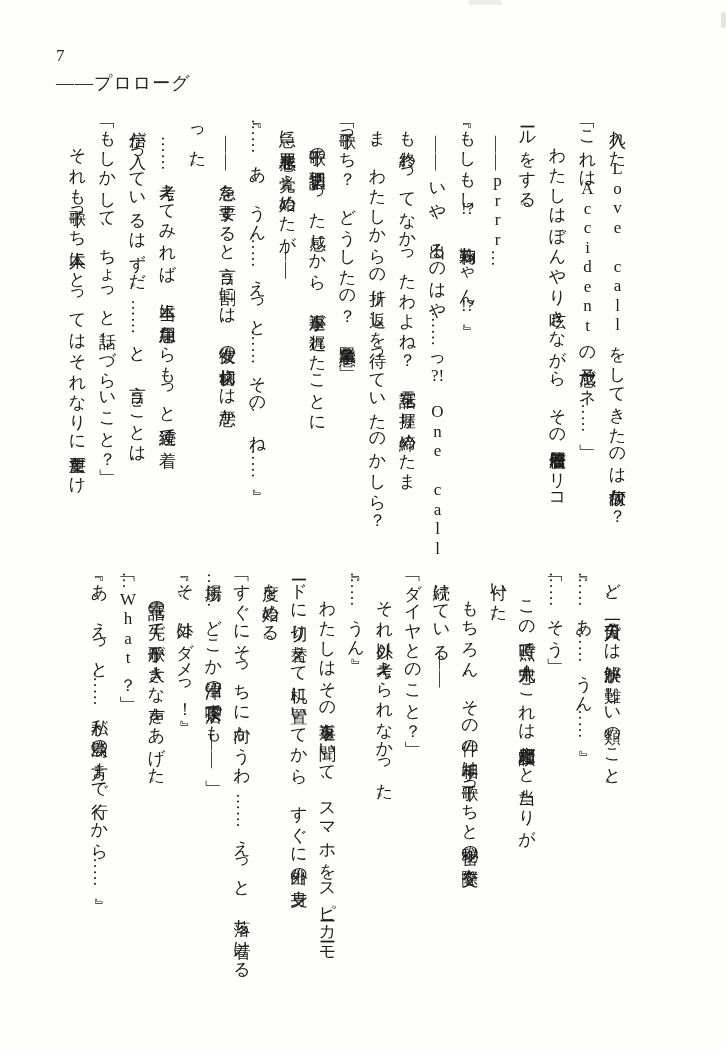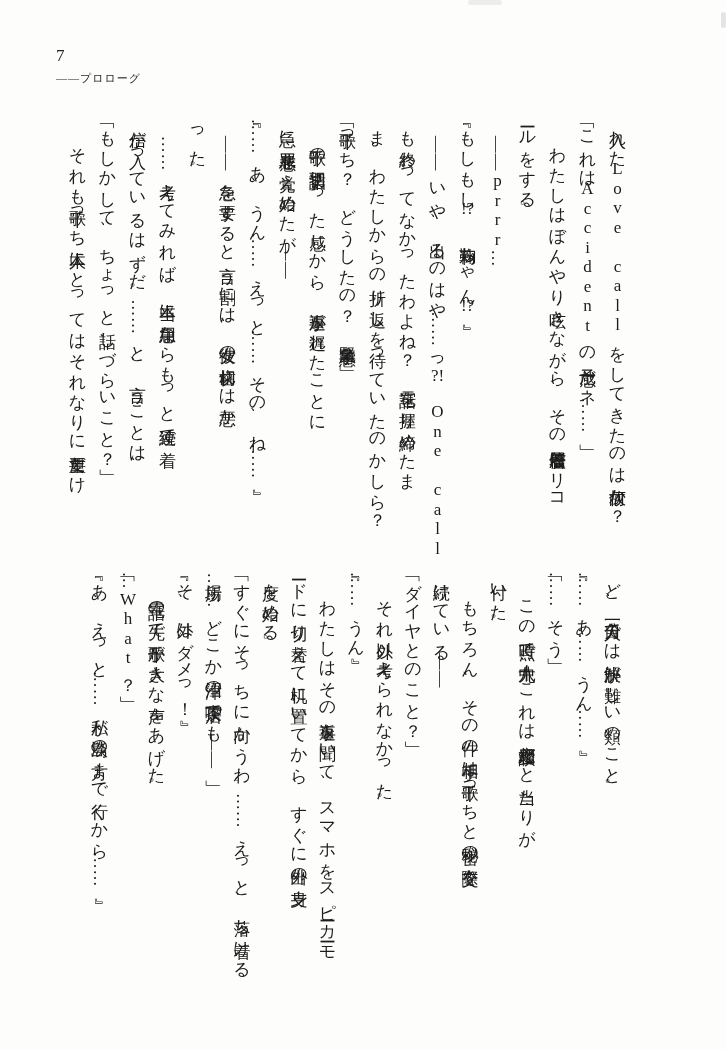--- a/index.html
+++ b/index.html
@@ -15,21 +15,21 @@
     color: #1e1e1e;
   }
   
   .smudge-a { position:absolute; left:468px; top:0; width:34px; height:5px;
               background:#ededeb; border-radius:3px; }
   .smudge-b { position:absolute; right:0px; top:12px; width:5px; height:16px;
               background:#e4e4e2; border-radius:3px; }
   
   .header { position: absolute; left: 56px; top: 46px; color:#262626; }
   .page-num { display:block; font-size:17px; letter-spacing:1px; }
-  .chapter  { display:block; font-size:11px; margin-top:5px; letter-spacing:1px; }
+  .chapter  { display:block; font-size:18px; margin-top:5px; letter-spacing:1px; }
   
   .band {
     position: absolute;
     writing-mode: vertical-rl;
     text-orientation: mixed;
     font-size: 17px;
     letter-spacing: 0.8px;
     color: #1c1c1c;
     white-space: nowrap;
   }

